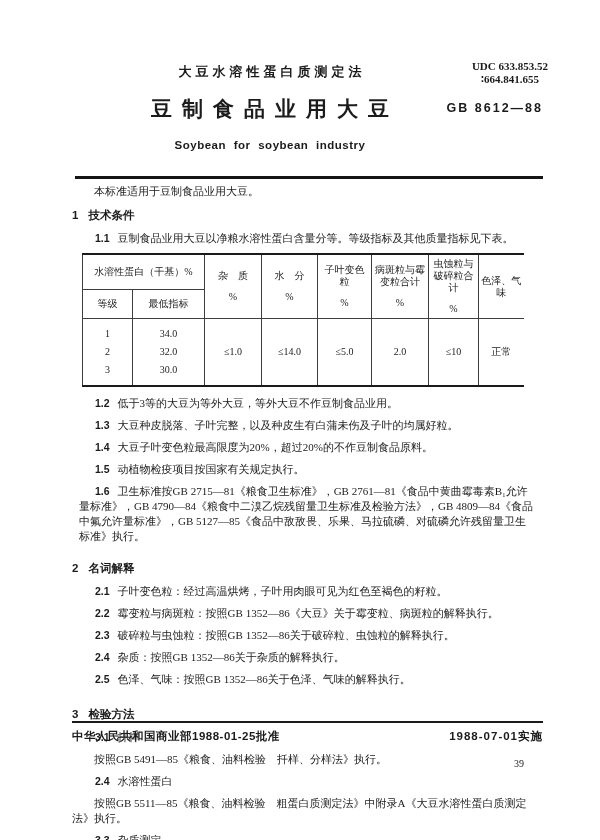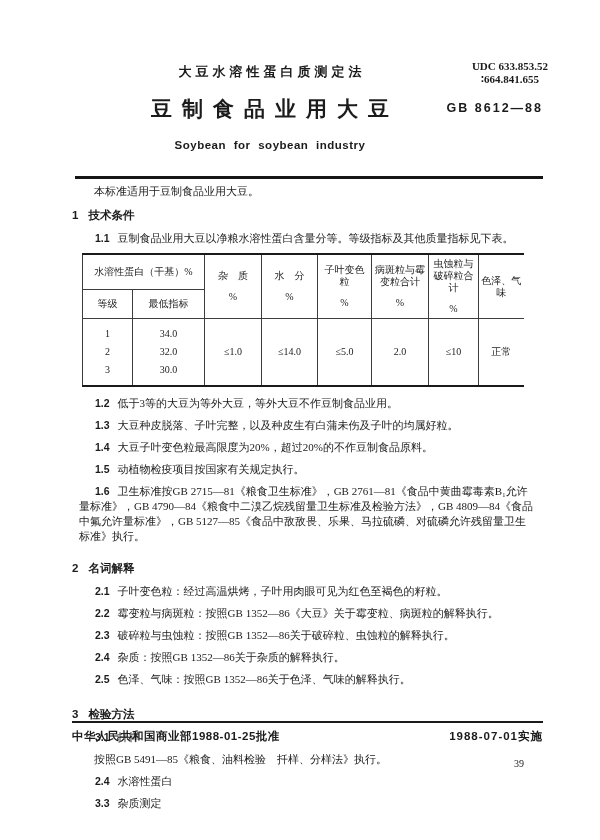--- a/index.html
+++ b/index.html
@@ -191,20 +191,21 @@
     <p class="item"><b class="num">2.5</b><span>色泽、气味：按照GB 1352—86关于色泽、气味的解释执行。</span></p>
 
     <div class="gap-l"></div>
 
     <p class="sec-h"><span class="num">3</span><span>检验方法</span></p>
 
     <p class="item"><b class="num">3.1</b><span>扦样</span></p>
     <p class="desc">按照GB 5491—85《粮食、油料检验　扦样、分样法》执行。</p>
 
     <p class="item"><b class="num">2.4</b><span>水溶性蛋白</span></p>
+    <p class="desc">按照GB 5511—85《粮食、油料检验　粗蛋白质测定法》中附录A《大豆水溶性蛋白质测定法》执行。</p>
 
     <p class="item"><b class="num">3.3</b><span>杂质测定</span></p>
 
   </div>
 
   <div class="rule-bottom"></div>
   <div class="footer-left">中华人民共和国商业部1988-01-25批准</div>
   <div class="footer-right">1988-07-01实施</div>
   <div class="page-no">39</div>
 

